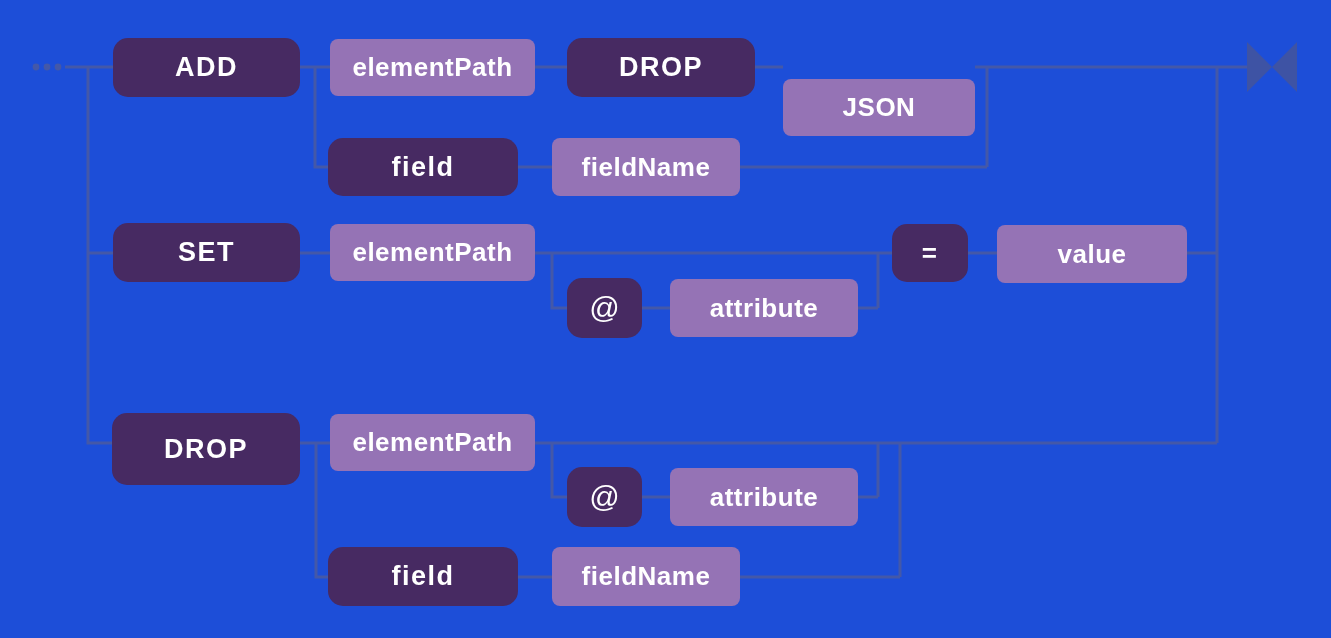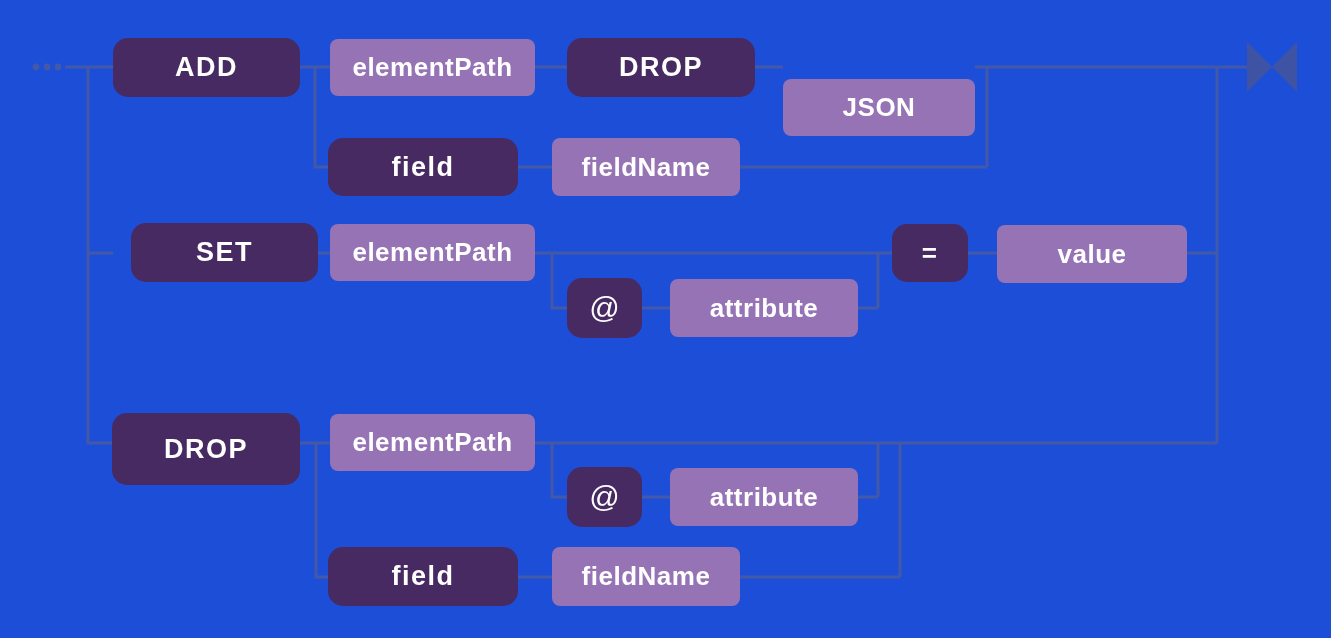--- a/index.html
+++ b/index.html
@@ -66,21 +66,21 @@
     </g>
   </svg>
 
   <div class="node kw" style="left:113px;top:38px;width:187px;height:59px;">ADD</div>
   <div class="node op" style="left:330px;top:39px;width:205px;height:57px;">elementPath</div>
   <div class="node kw" style="left:567px;top:38px;width:188px;height:59px;">DROP</div>
   <div class="node op" style="left:783px;top:39px;width:192px;height:57px;margin-top:40px;">JSON</div>
   <div class="node kw" style="left:328px;top:138px;width:190px;height:58px;">field</div>
   <div class="node op" style="left:552px;top:138px;width:188px;height:58px;">fieldName</div>
 
-  <div class="node kw" style="left:113px;top:223px;width:187px;height:59px;margin-left:18px;">SET</div>
+  <div class="node kw" style="left:113px;top:223px;width:187px;height:59px;">SET</div>
   <div class="node op" style="left:330px;top:224px;width:205px;height:57px;">elementPath</div>
   <div class="node kw small at" style="left:567px;top:278px;width:75px;height:60px;">@</div>
   <div class="node op" style="left:670px;top:279px;width:188px;height:58px;">attribute</div>
   <div class="node kw small" style="left:892px;top:224px;width:76px;height:58px;">=</div>
   <div class="node op" style="left:997px;top:225px;width:190px;height:58px;">value</div>
 
   <div class="node kw" style="left:112px;top:413px;width:188px;height:72px;">DROP</div>
   <div class="node op" style="left:330px;top:414px;width:205px;height:57px;">elementPath</div>
   <div class="node kw small at" style="left:567px;top:467px;width:75px;height:60px;">@</div>
   <div class="node op" style="left:670px;top:468px;width:188px;height:58px;">attribute</div>

